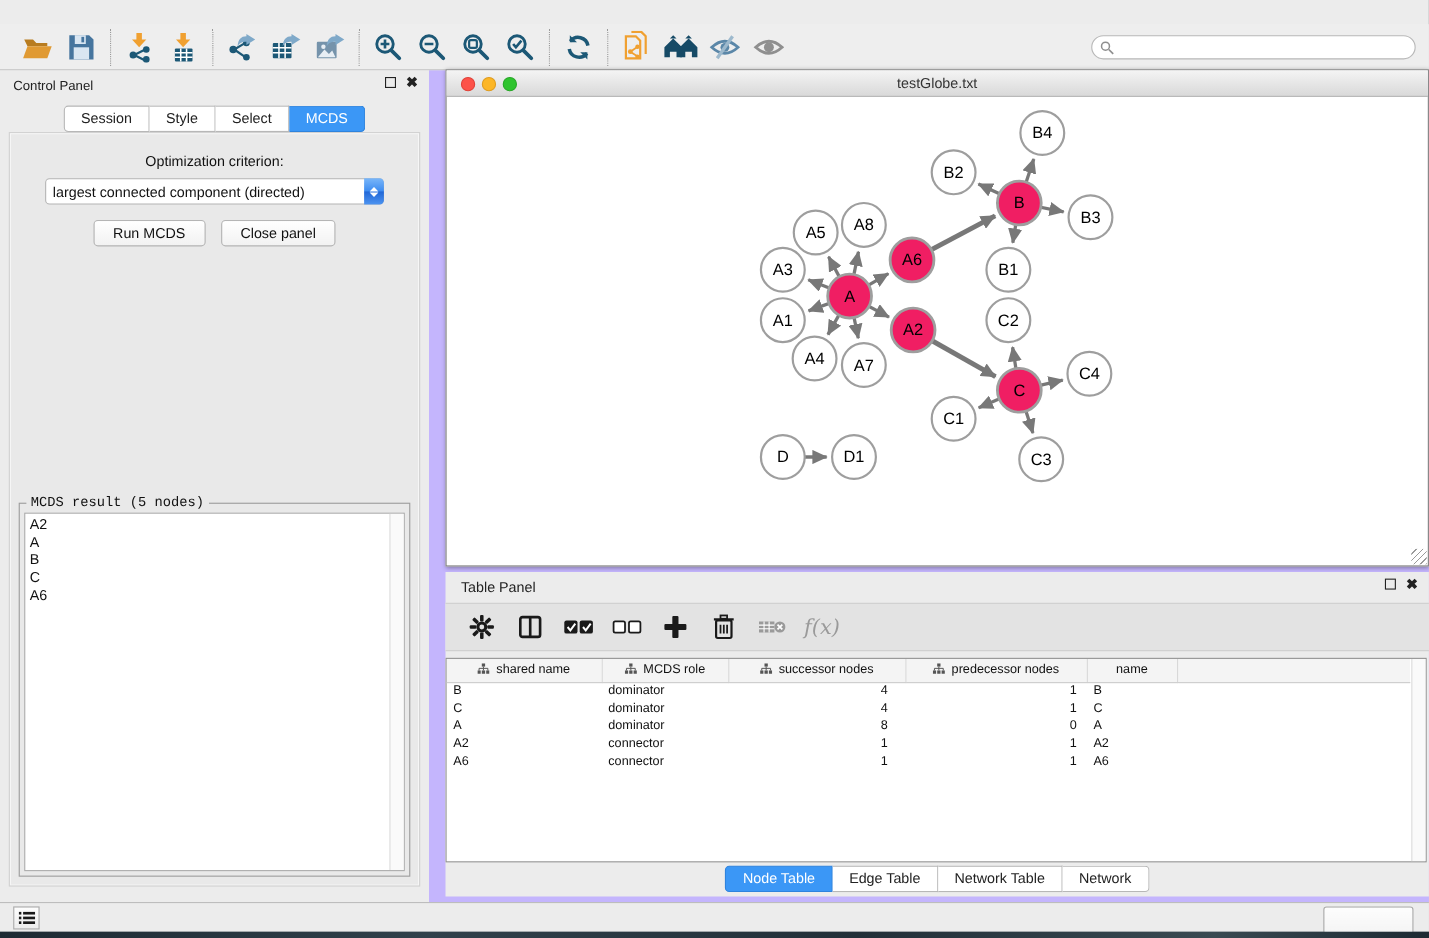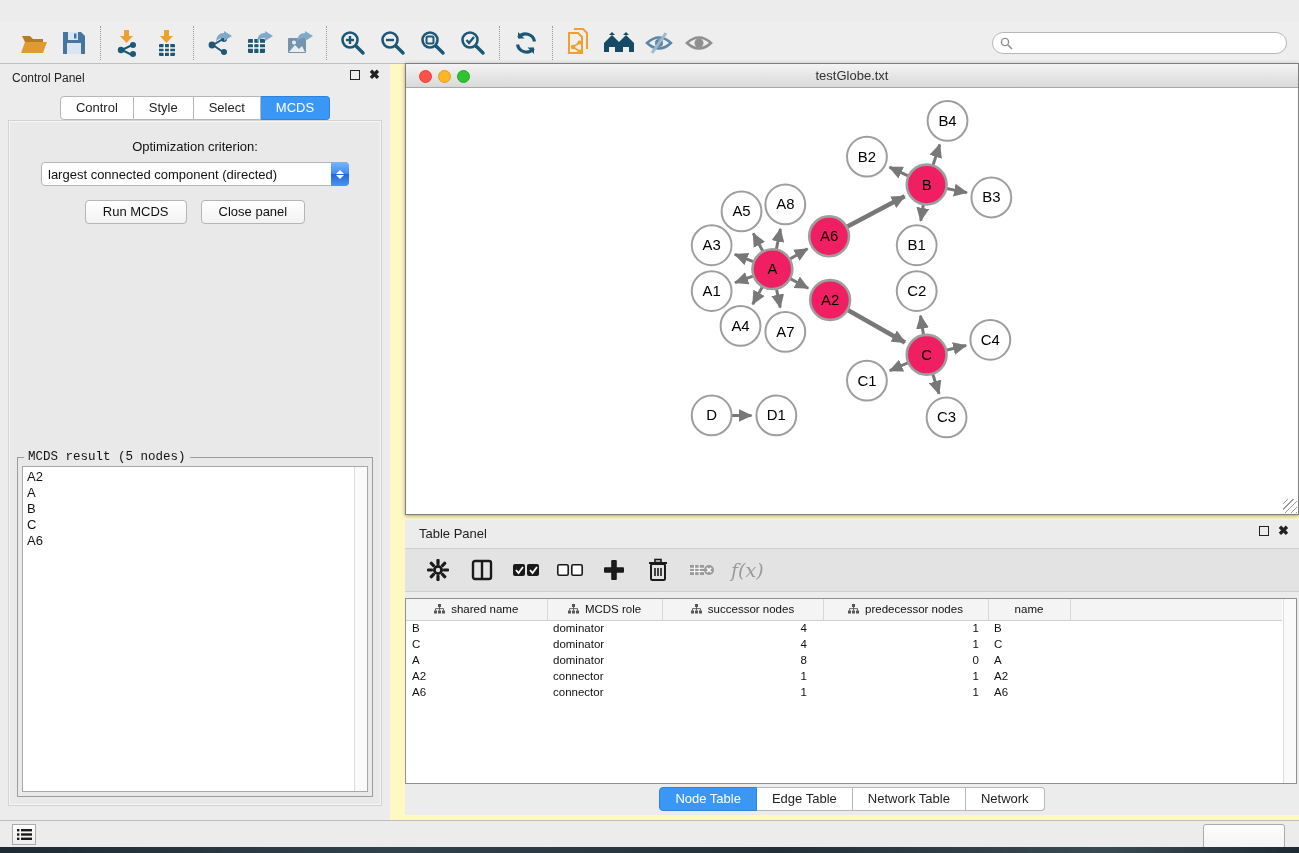--- a/index.html
+++ b/index.html
@@ -60,21 +60,21 @@
     font-size:13px; color:#111; padding:3px 17px 4px; cursor:default; font-family:"Liberation Sans",sans-serif; }
 
   .result-box { position:absolute; left:8px; right:8px; bottom:8px; top:336px; border:1px solid #9c9c9c; background:#e9e9e9; }
   .result-legend { position:absolute; left:6px; top:-8px; background:#e9e9e9; padding:0 4px; font-size:12.5px; color:#111;font-family:Liberation Mono, monospace; }
   .result-list { position:absolute; left:4px; right:4px; top:8px; bottom:4px; background:#fff; border:1px solid #a8a8a8; overflow:hidden; }
   .result-items { position:absolute; left:0; top:0; right:14px; bottom:0; padding:2px 0 0 4px; }
   .result-item { font-size:13px; color:#111; line-height:16px; }
   .v-scroll { position:absolute; right:0; top:0; bottom:0; width:13px; background:#fafafa; border-left:1px solid #dcdcdc; }
 
   
-  .desktop { position:absolute; left:390px; top:64px; width:909px; height:756px; background:#fef9c3; }
+  .desktop { position:absolute; left:390px; top:64px; width:909px; height:756px; background:#c4b5fd; }
 
   
   .net-frame { position:absolute; left:15px; top:-1px; width:894px; height:452px; background:#fff;
     border:1px solid #7e7e7e; box-shadow:0 1px 4px rgba(0,0,0,.35); }
   .net-titlebar { position:absolute; left:0; top:0; right:0; height:24px;
     background:linear-gradient(180deg,#f4f4f4,#d9d9d9); border-bottom:1px solid #a8a8a8; }
   .net-titlebar .title { position:absolute; left:0; right:0; top:4px; text-align:center; font-size:13px; color:#333; }
   .net-tl { position:absolute; top:6px; width:13px; height:13px; border-radius:50%; }
   .net-tl.red { left:13px; background:#fd5249; border:1px solid #e04138; }
   .net-tl.yel { left:32px; background:#fcb626; border:1px solid #df9c1f; }
@@ -290,21 +290,21 @@
   <div class="control-panel">
     <div class="panel-head">
       <span class="ph-title">Control Panel</span>
       <span class="ph-btns">
         <span class="float-glyph"></span>
         <span class="close-glyph">✖</span>
       </span>
     </div>
     <div class="cp-tabs">
       <div class="seg">
-        <div class="tab">Control</div>
+        <div class="tab">Session</div>
         <div class="tab">Style</div>
         <div class="tab">Select</div>
         <div class="tab active">MCDS</div>
       </div>
     </div>
     <div class="cp-body">
       <div class="opt-label">Optimization criterion:</div>
       <div class="combo">
         <span class="combo-text">largest connected component (directed)</span>
         <span class="stepper">

